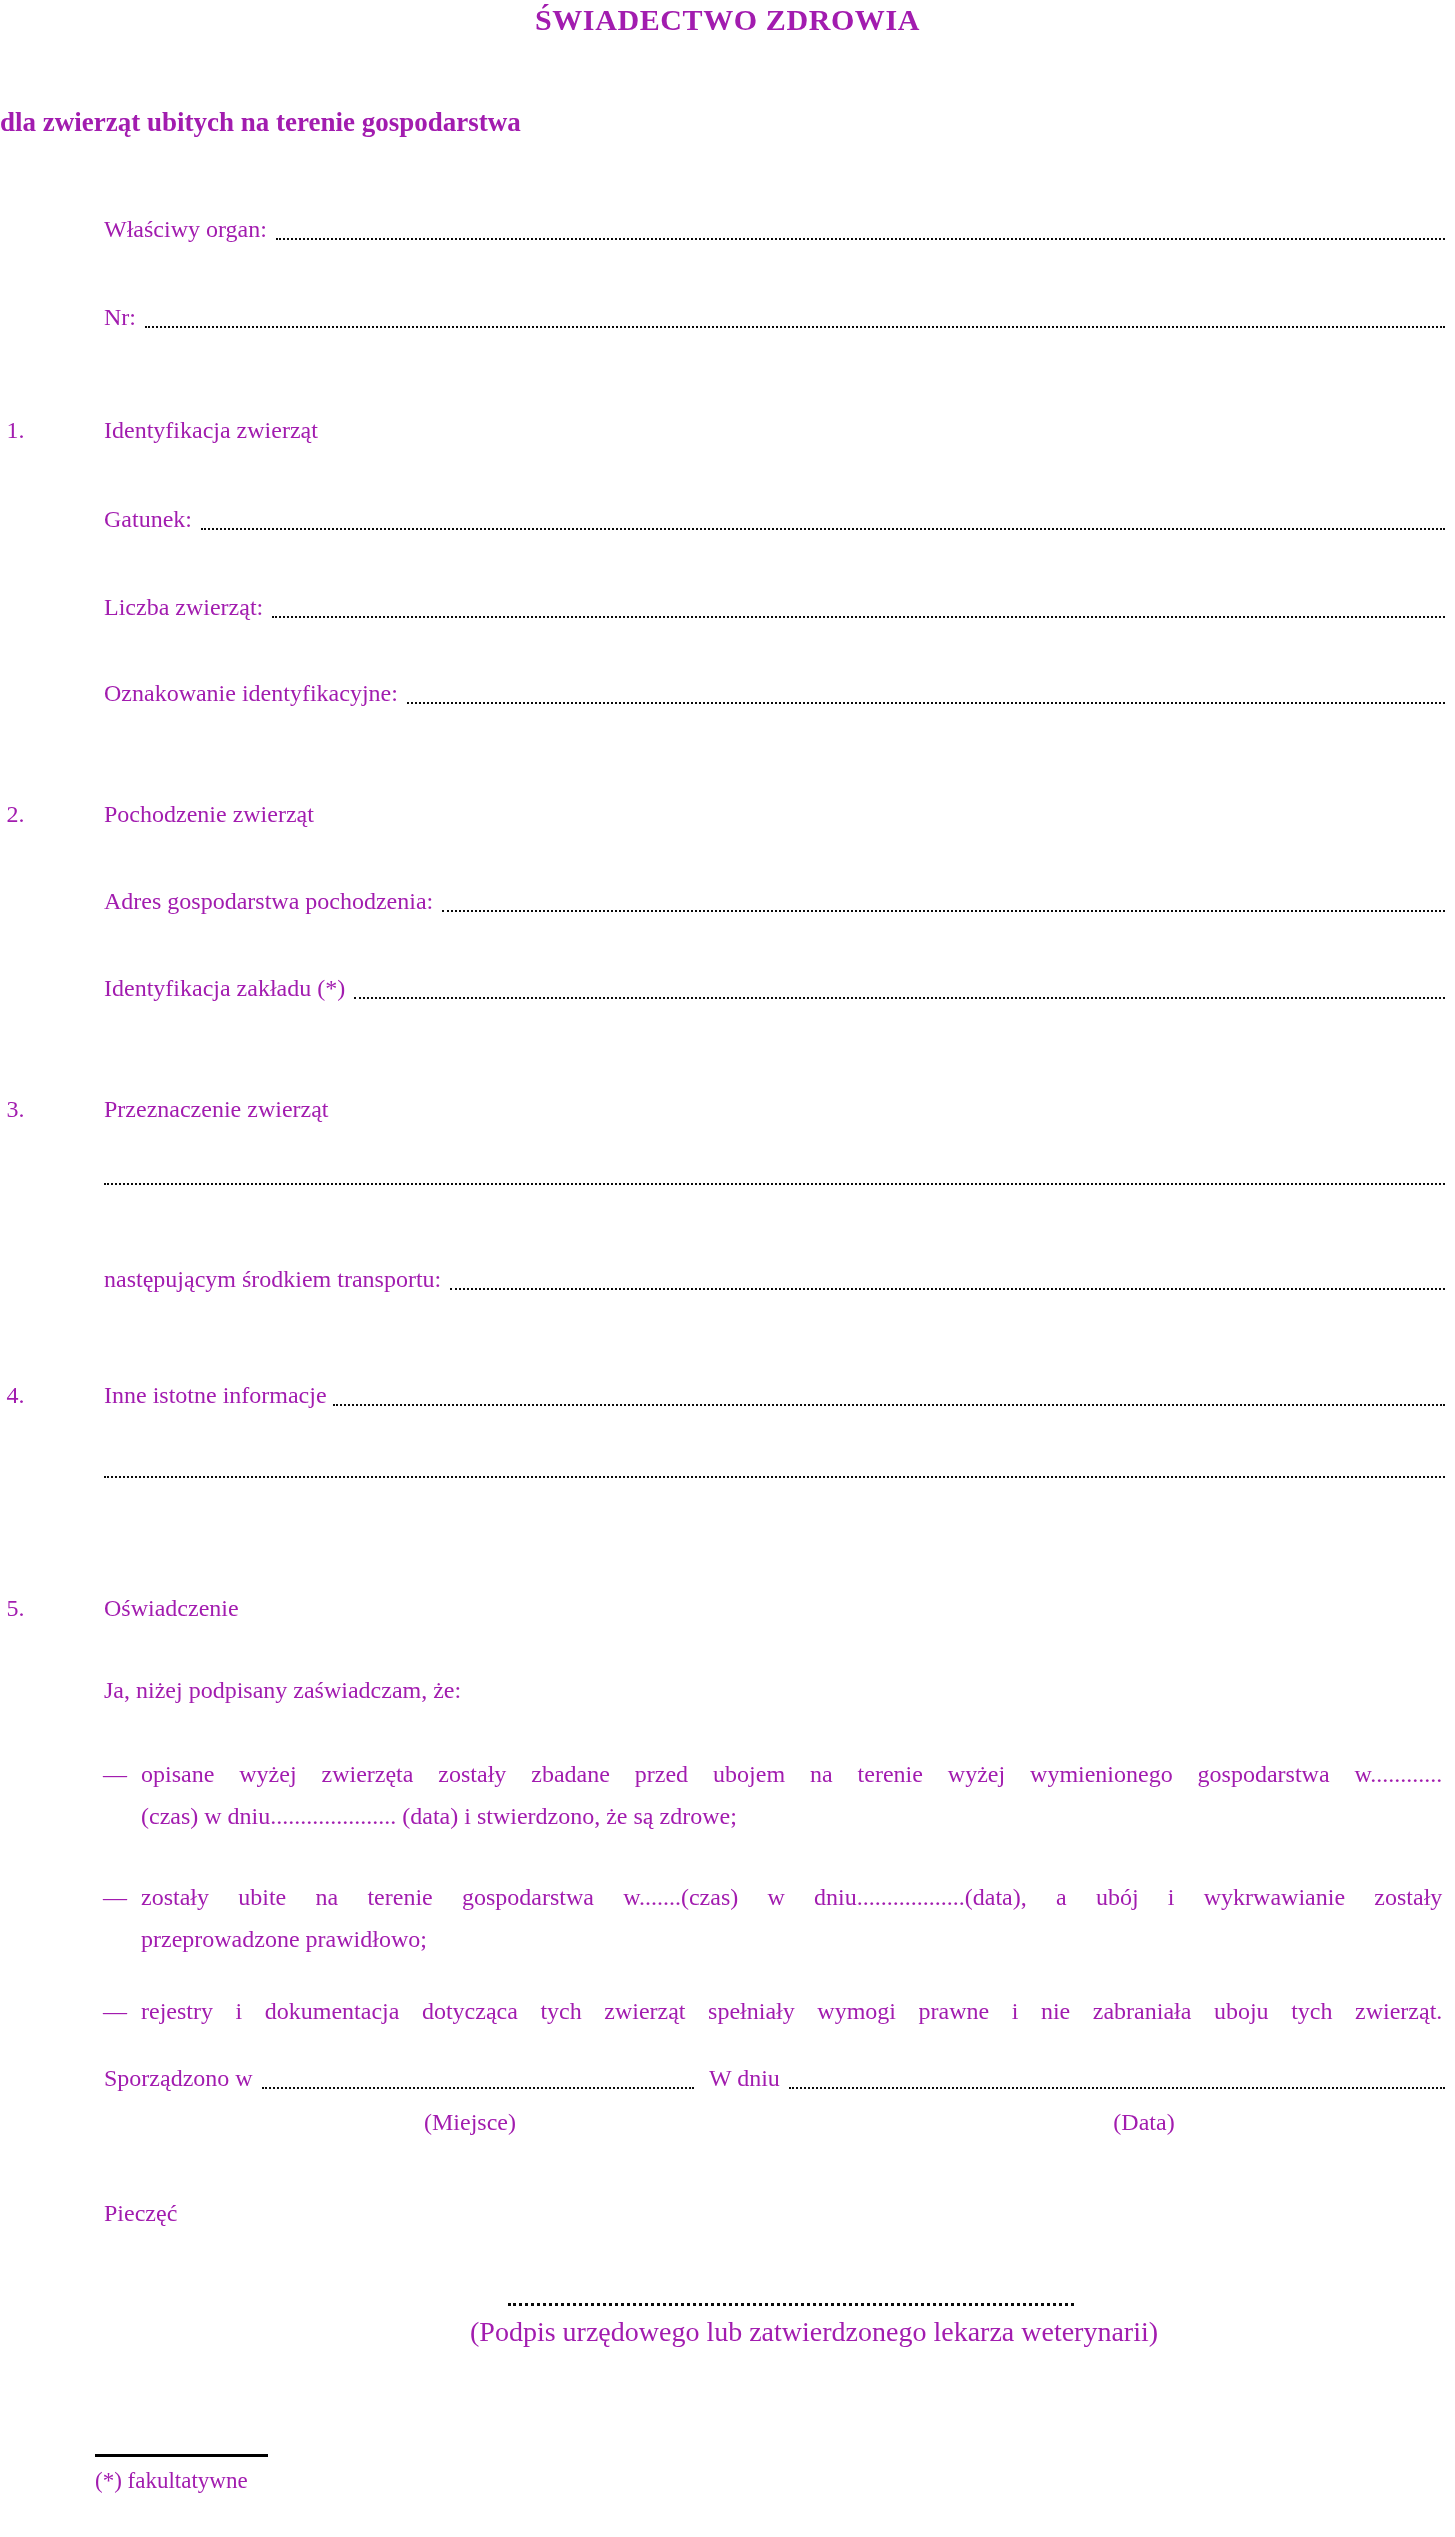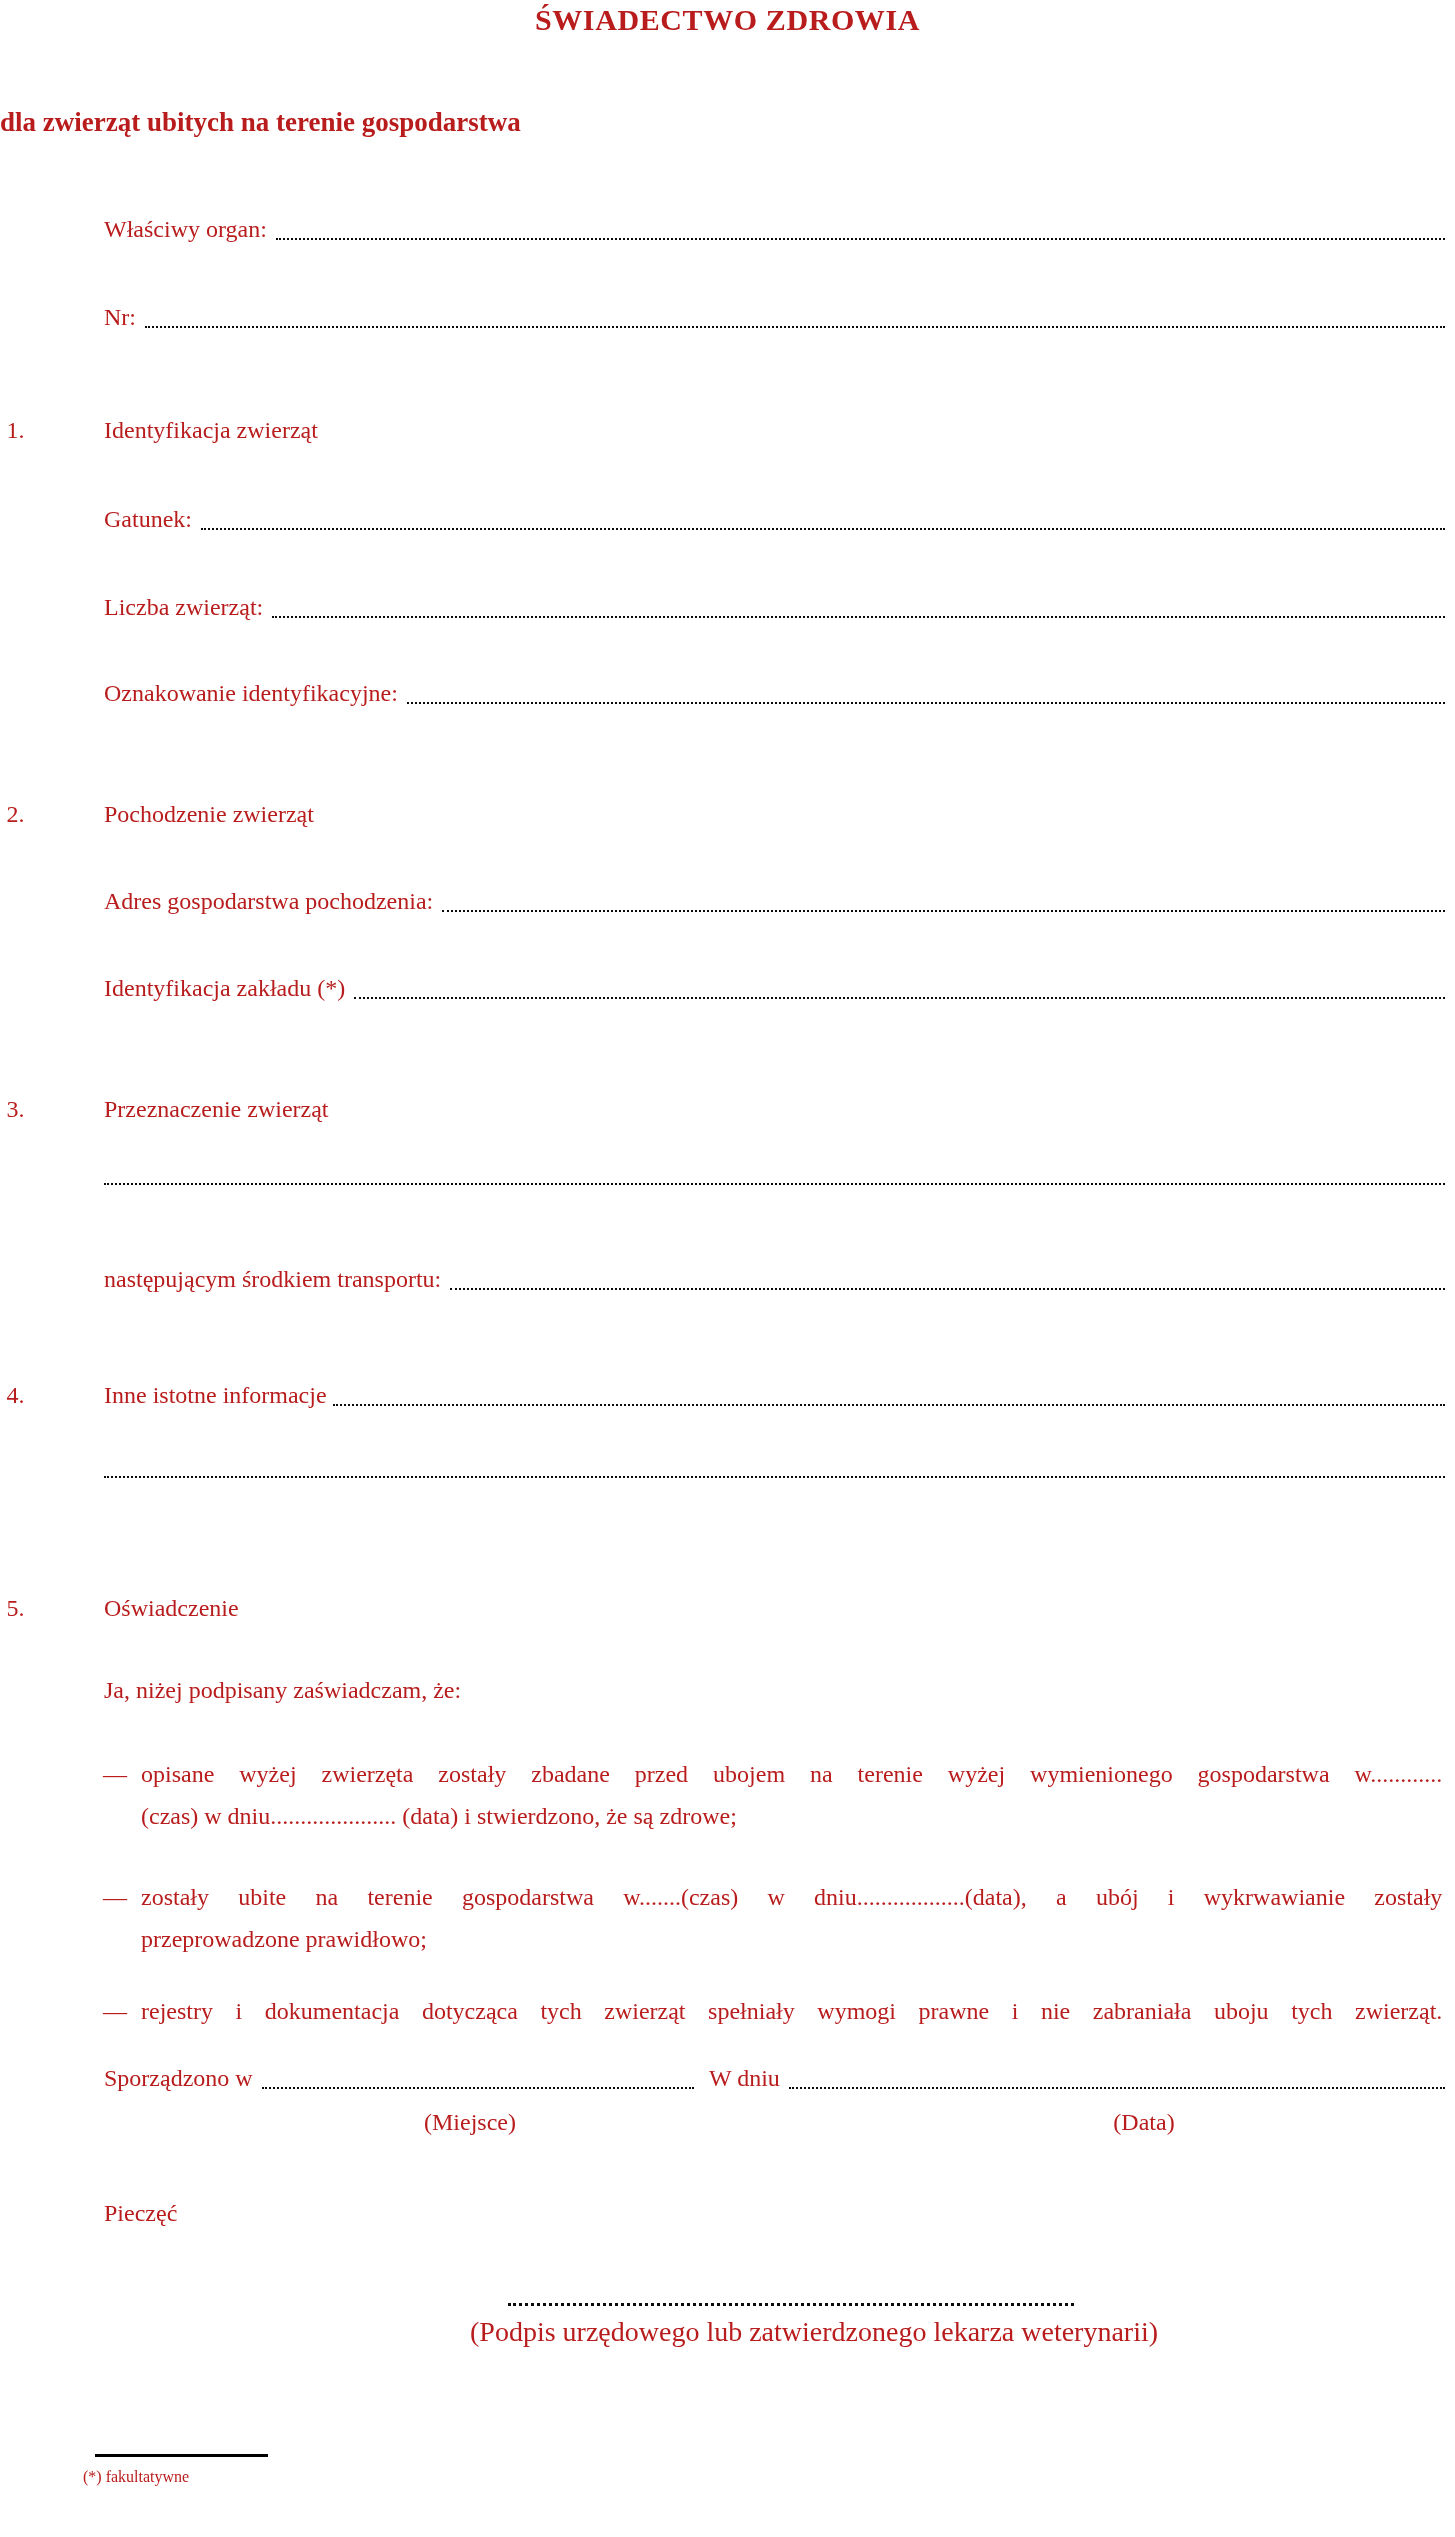--- a/index.html
+++ b/index.html
@@ -1,21 +1,21 @@
 <!DOCTYPE html>
 <html lang="pl" style="font-size:10.2px"><head>
 <meta charset="utf-8">
 <style>
   html,body { margin:0; padding:0; background:#ffffff; }
   .page {
     position:relative;
     width:1455px;
     height:2538px;
     background:#ffffff;
-    color:#b91c1c;
+    color:#a21caf;
     font-family:"Liberation Serif","DejaVu Serif",serif;
     font-size:24px;
     overflow:hidden;
   }
   .title {
     position:absolute; top:3.2px; left:0; right:0;
     text-align:center; font-size:30px; font-weight:bold; letter-spacing:0.6px;
     margin:0;
   }
   .subtitle {
@@ -43,21 +43,21 @@
   .bline { text-align:left; }
   .spread { text-align:justify; text-align-last:justify; text-justify:inter-word; }
   .caption { position:absolute; transform:translateX(-50%); font-size:24px; white-space:nowrap; }
   .sig-block {
     position:absolute; top:2281px; left:791px; transform:translateX(-50%);
     width:642px; text-align:center;
   }
   .sig-dots { width:566px; margin:0 auto; height:21.6px; border-bottom:3.8px dotted #0a0a0a; }
   .sig-caption { margin-top:10.2px; font-size:28px; white-space:nowrap; }
   .rule { position:absolute; left:95px; top:2454px; width:173px; height:3.2px; background:#000; }
-  .footnote { position:absolute; left:83px; top:2468px; font-size:16px; }
+  .footnote { position:absolute; left:95px; top:2468px; font-size:23px; }
 </style>
 </head>
 <body>
 
 <div class="page">
 
   <h1 class="title">ŚWIADECTWO ZDROWIA</h1>
   <h2 class="subtitle">dla zwierząt ubitych na terenie gospodarstwa</h2>
 
   <div class="frow" style="top:215px">

